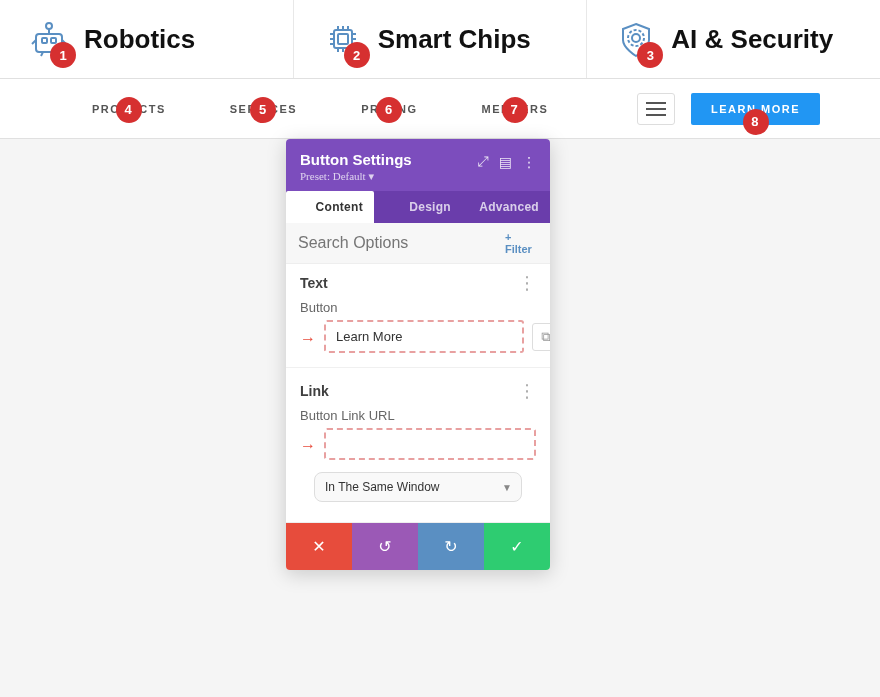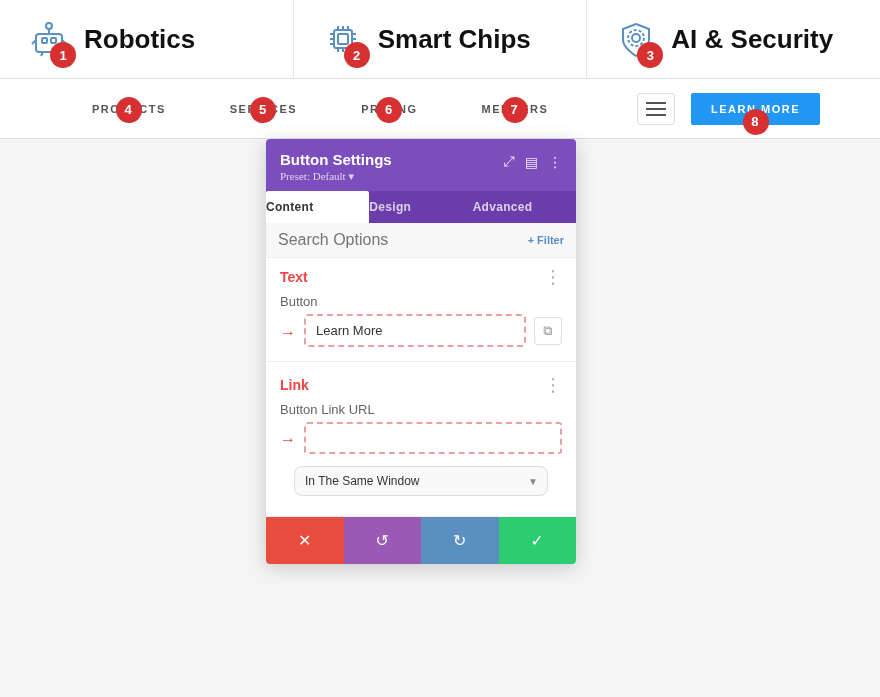--- a/index.html
+++ b/index.html
@@ -141,23 +141,23 @@
       font-size: 22px;
       font-weight: 700;
       color: #555;
       background: #fff;
       z-index: 10;
     }
 
     
     .panel-wrapper {
       position: absolute;
-      left: 266px;
+      left: 286px;
       top: 0px;
-      width: 310px;
+      width: 264px;
       background: #fff;
       border-radius: 4px;
       box-shadow: 0 4px 20px rgba(0,0,0,0.18);
       overflow: hidden;
       z-index: 20;
     }
     .panel-header {
       background: #7c4dbd;
       padding: 12px 14px 8px;
       display: flex;
@@ -185,22 +185,22 @@
       color: rgba(255,255,255,0.85);
       font-size: 14px;
       cursor: pointer;
     }
     .panel-tabs {
       display: flex;
       background: #6a3dab;
     }
     .panel-tab {
       flex: 1;
-      text-align: left;
-      padding: 9px 0;
+      text-align: right;
+      padding: 9px 11px;
       font-size: 12px;
       font-weight: 600;
       color: rgba(255,255,255,0.75);
       cursor: pointer;
       letter-spacing: 0.3px;
     }
     .panel-tab.active {
       background: #fff;
       color: #333;
       border-radius: 2px 2px 0 0;
@@ -233,21 +233,21 @@
     
     .panel-section-header {
       display: flex;
       align-items: center;
       justify-content: space-between;
       padding: 10px 14px 6px;
     }
     .panel-section-title {
       font-size: 14px;
       font-weight: 700;
-      color: #ef4444;
+      color: #404040;
     }
     .panel-section-dots {
       font-size: 18px;
       color: #aaa;
       cursor: pointer;
       line-height: 1;
     }
     .panel-field {
       padding: 2px 14px 10px;
     }

